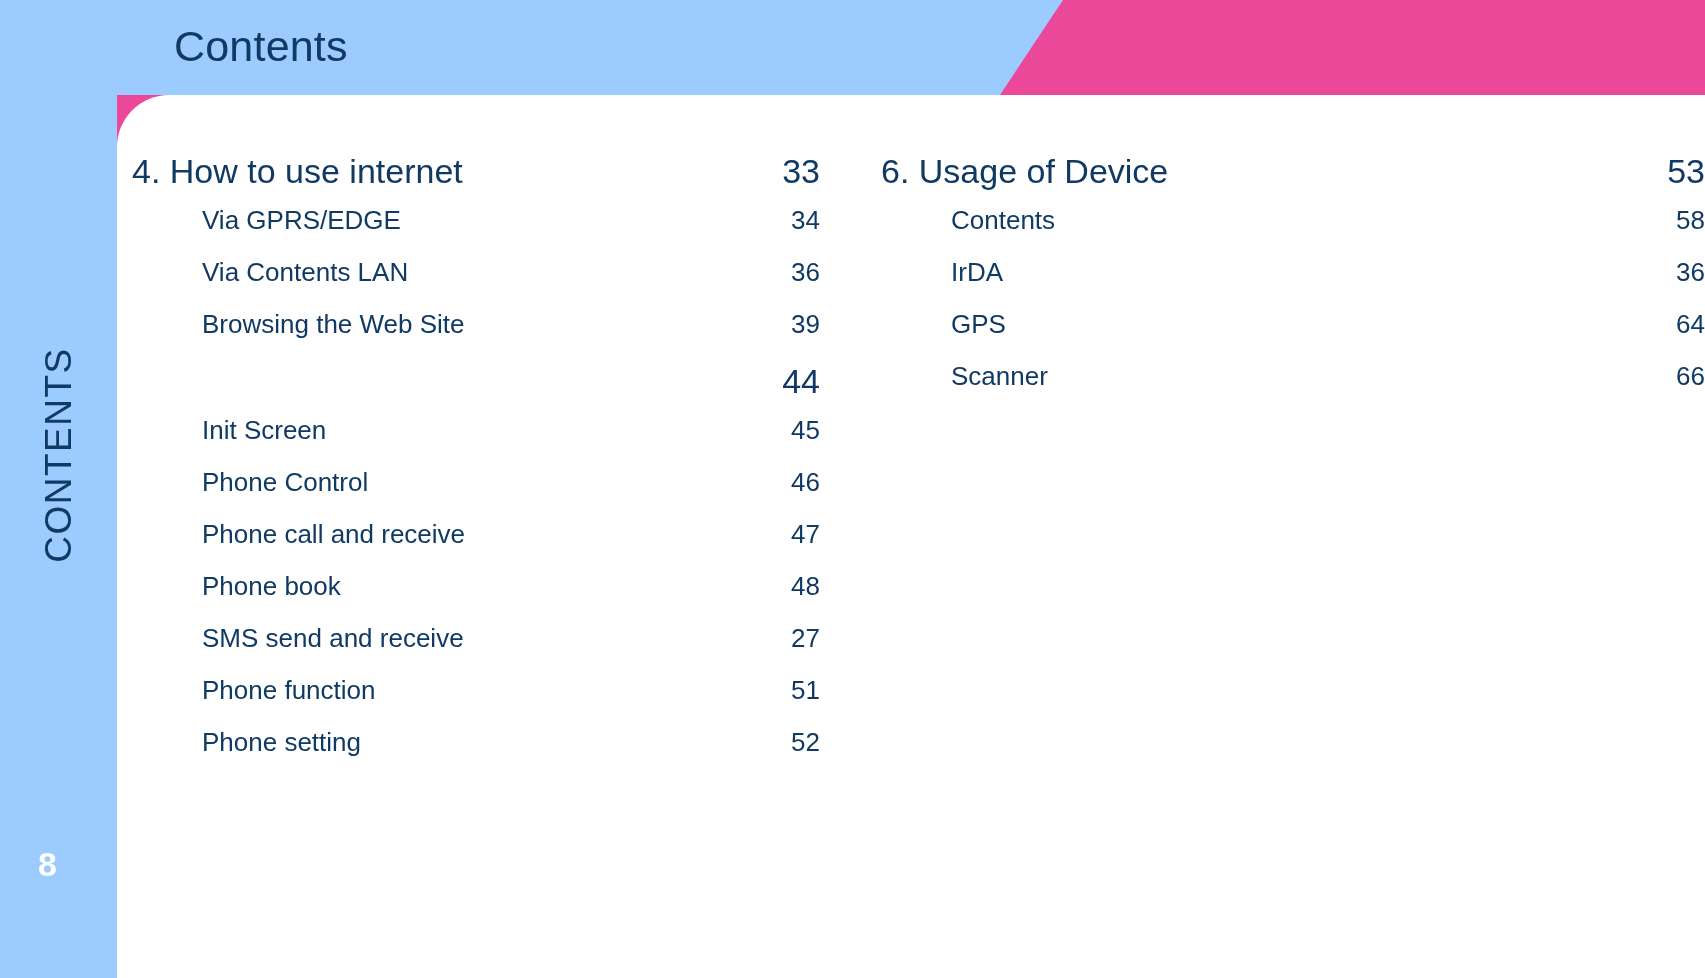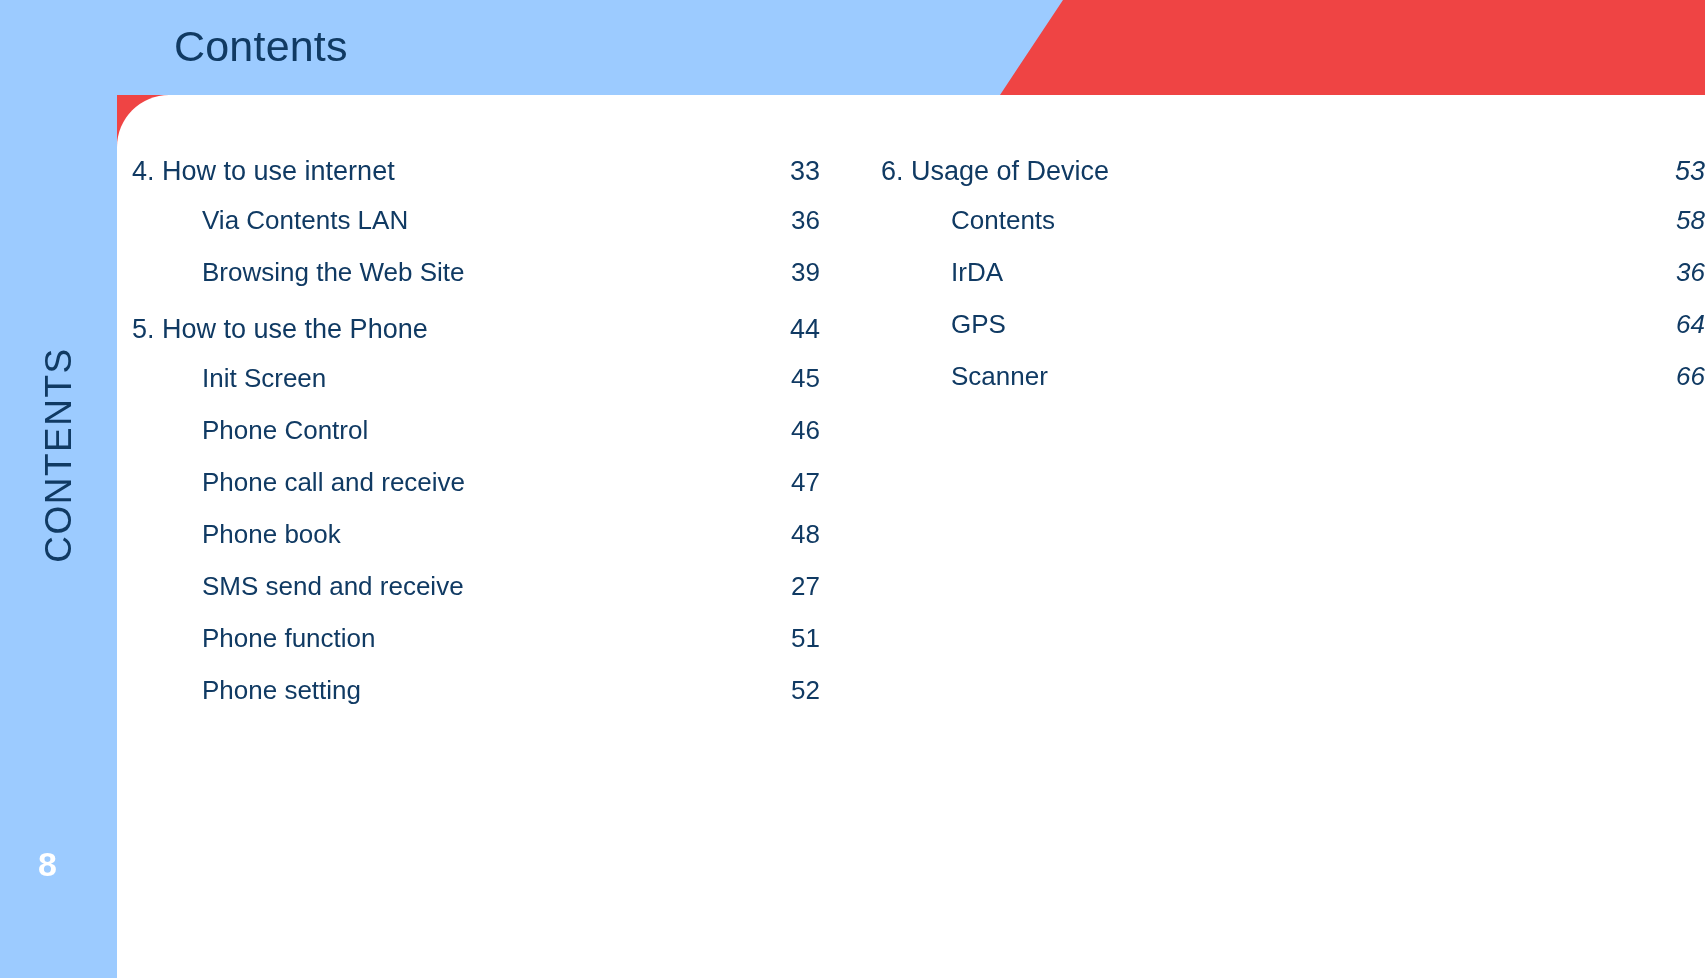--- a/index.html
+++ b/index.html
@@ -13,21 +13,21 @@
     overflow: hidden;
     background: #ffffff;
     font-family: "Liberation Sans", "DejaVu Sans", sans-serif;
     -webkit-font-smoothing: antialiased;
   }
 
   .page {
     position: relative;
     width: 1705px;
     height: 978px;
-    background: #ef4444;
+    background: #ec4899;
     overflow: hidden;
   }
 
   
   .blue-frame {
     position: absolute;
     left: 0;
     top: 0;
     width: 1705px;
     height: 978px;
@@ -125,21 +125,21 @@
 
   .toc-row {
     display: flex;
     align-items: baseline;
     justify-content: space-between;
     color: #103a63;
     white-space: nowrap;
   }
 
   .toc-row.chapter {
-    font-size: 27px;
+    font-size: 34px;
     line-height: 38px;
     margin-top: 0;
     margin-bottom: 14px;
     gap: 16px;
   }
   .toc-row.chapter .toc-label { padding-left: 0; }
 
   .toc-row.entry {
     font-size: 26px;
     line-height: 32px;
@@ -147,21 +147,21 @@
   }
   .toc-row.entry .toc-label { padding-left: 70px; }
 
   
   .toc-row.chapter.spaced { margin-top: 22px; }
 
   .toc-label { flex: 0 1 auto; }
   .toc-dots  { flex: 1 1 auto; }
   .toc-page  { flex: 0 0 auto; text-align: left; }
 
-  .toc-col.right .toc-page { padding-right: 0px; font-style: italic; }
+  .toc-col.right .toc-page { padding-right: 0px; }
 </style>
 </head>
 <body>
 
 <div class="page">
 
   <div class="blue-frame"></div>
 
   <div class="content-panel"></div>
 
@@ -176,32 +176,36 @@
   <div class="toc-columns">
 
     <div class="toc-col left">
 
       <div class="toc-row chapter">
         <span class="toc-label">4. How to use internet</span>
         <span class="toc-dots"></span>
         <span class="toc-page">33</span>
       </div>
       <div class="toc-row entry">
+        <span class="toc-label">Via GPRS/EDGE</span>
+        <span class="toc-dots"></span>
+        <span class="toc-page">34</span>
+      </div>
+      <div class="toc-row entry">
         <span class="toc-label">Via Contents LAN</span>
         <span class="toc-dots"></span>
         <span class="toc-page">36</span>
       </div>
       <div class="toc-row entry">
         <span class="toc-label">Browsing  the  Web  Site</span>
         <span class="toc-dots"></span>
         <span class="toc-page">39</span>
       </div>
 
       <div class="toc-row chapter spaced">
-        <span class="toc-label">5. How to use the Phone</span>
         <span class="toc-dots"></span>
         <span class="toc-page">44</span>
       </div>
       <div class="toc-row entry">
         <span class="toc-label">Init Screen</span>
         <span class="toc-dots"></span>
         <span class="toc-page">45</span>
       </div>
       <div class="toc-row entry">
         <span class="toc-label">Phone Control</span>

